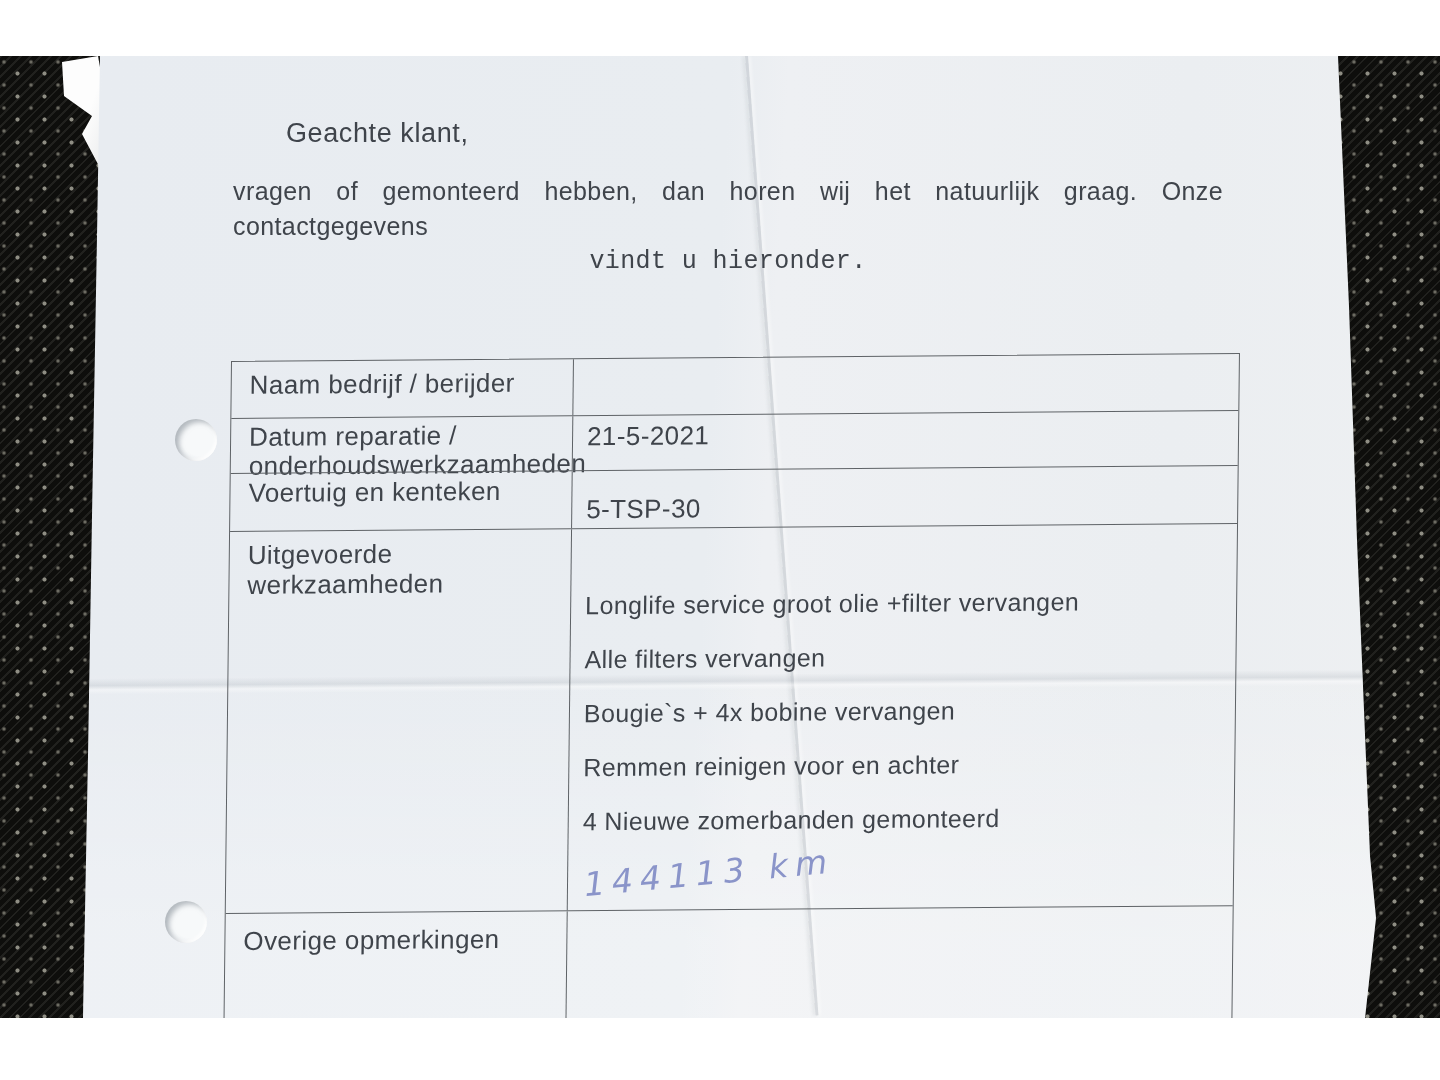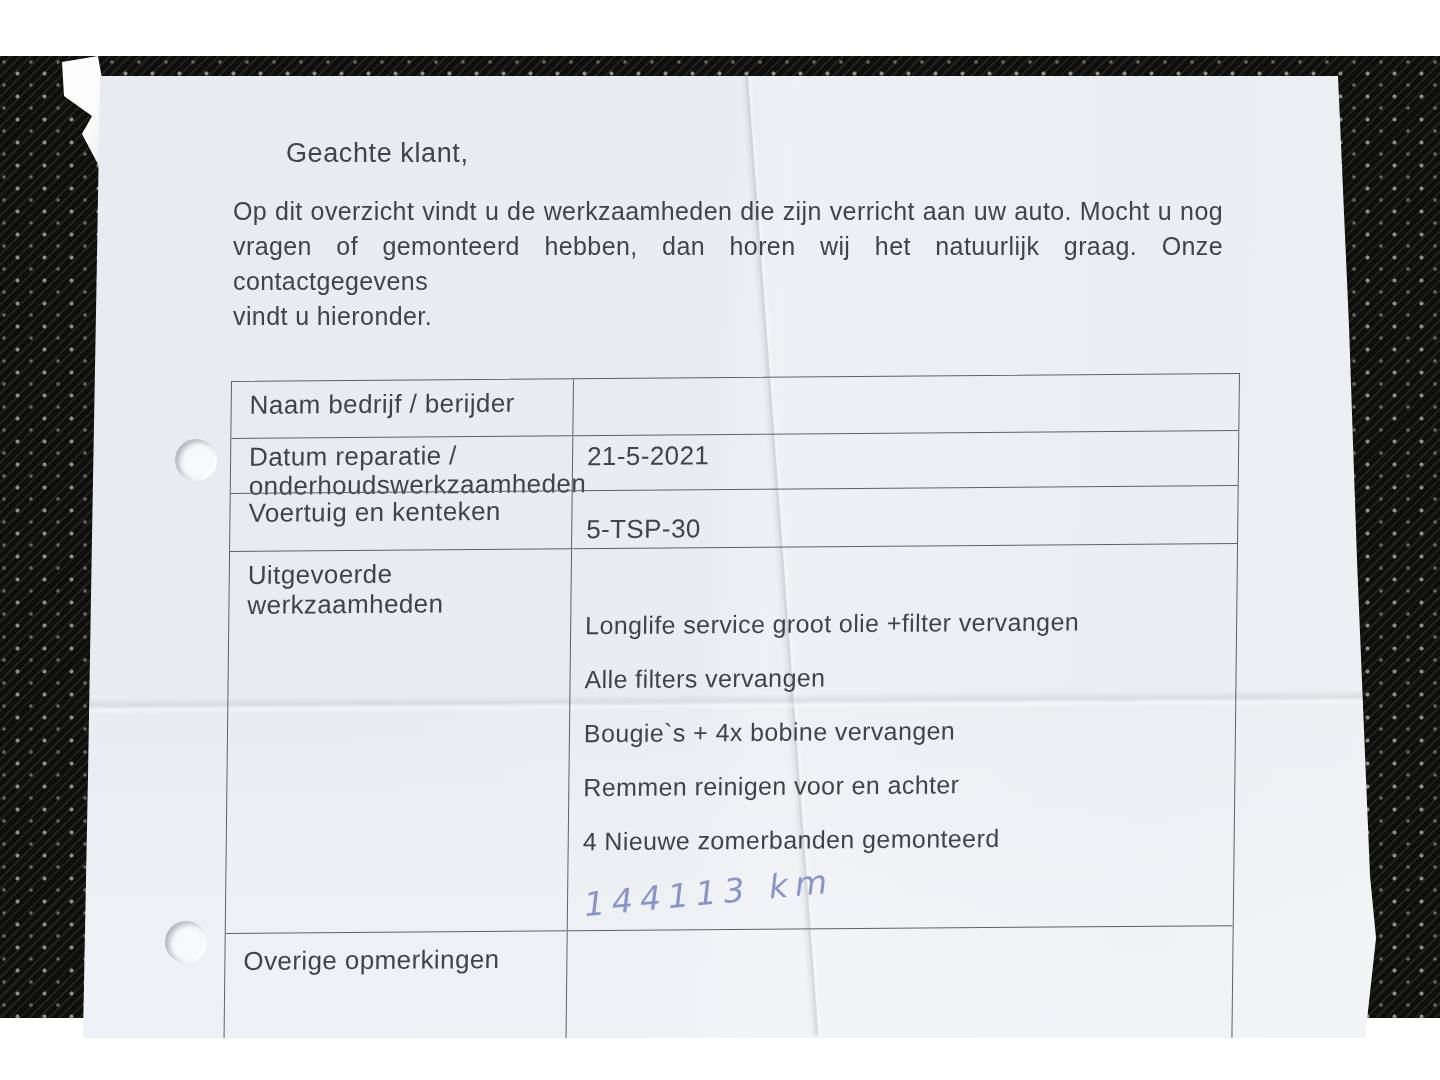--- a/index.html
+++ b/index.html
@@ -20,21 +20,20 @@
     background-size:27px 23px, 27px 23px, auto;
     background-position:4px 6px, 17.5px 17.5px, 0 0;
   }
   
   .paper{
     position:absolute;left:0;top:0;width:1440px;height:962px;
     clip-path:polygon(100px 0, 1338px 0, 1349px 250px, 1357px 484px, 1370px 800px, 1376px 862px, 1365px 962px, 83px 962px, 88px 700px, 92px 460px, 97px 180px);
     background:
       linear-gradient(180deg, rgba(255,255,255,0) 62%, rgba(255,255,255,0.28) 92%),
       linear-gradient(93deg, #f7f9fa 0%, #eef1f5 3%, #e8ecf1 7%, #e9edf1 49%, #eef0f3 53%, #ebeef1 80%, #eef0f2 100%);
-    margin-top: 20px;
   }
   
   .torn-corner{
     position:absolute;left:58px;top:0px;width:50px;height:118px;
     background:linear-gradient(110deg,#fdfdfd 55%,#e7e9ea 100%);
     clip-path:polygon(4px 6px, 40px 0, 46px 34px, 42px 112px, 24px 78px, 34px 60px, 6px 40px);
   }
   
   .crease-v{
     position:absolute;left:745px;top:0;width:3px;height:962px;
@@ -52,21 +51,21 @@
     position:absolute;width:42px;height:42px;border-radius:50%;
     background:radial-gradient(circle at 58% 42%, #f7f9fa 55%, #eaedf0 78%, #e3e7eb 100%);
     box-shadow:inset 4px 3px 5px rgba(125,134,144,0.55), inset -2px -2px 3px rgba(255,255,255,0.9);
   }
   .hole.top{left:175px;top:363px;}
   .hole.bottom{left:165px;top:845px;}
   
   .greeting{position:absolute;left:286px;top:62px;font-size:27px;letter-spacing:0.6px;}
   .intro{position:absolute;left:233px;top:118px;width:990px;font-size:25px;line-height:35px;letter-spacing:0.4px;}
   .intro .jline{display:block;text-align:justify;text-align-last:justify;white-space:normal;}
-  .intro .lline{display:block;text-align:left;}
+  .intro .lline{display:block;text-align:center;font-family:Liberation Mono, monospace;}
   .company{position:absolute;left:632px;top:200px;font-size:25px;line-height:31px;letter-spacing:0.4px;}
   .company div{white-space:nowrap;}
   
   .svc-table{
     position:absolute;left:231px;top:305px;width:1007px;height:694px;
     border:1.6px solid #5e6266;
     transform:rotate(-0.45deg) skewX(-1.1deg);transform-origin:top left;
     display:flex;flex-direction:column;
     font-size:26px;letter-spacing:0.4px;
   }
@@ -101,21 +100,20 @@
 <div id="stage">
   <div class="photo">
     <div class="torn-corner"></div>
     <div class="paper">
       <div class="crease-v"></div>
       <div class="crease-h"></div>
 
       <div class="greeting">Geachte klant,</div>
 
       <div class="intro">
-        <span class="jline">Op dit overzicht vindt u de werkzaamheden die zijn verricht aan uw auto. Mocht u nog</span>
         <span class="jline">vragen of gemonteerd hebben, dan horen wij het natuurlijk graag. Onze contactgegevens</span>
         <span class="lline">vindt u hieronder.</span>
       </div>
 
 
       <div class="svc-table">
         <div class="trow row-1">
           <div class="cell-label">Naam bedrijf / berijder</div>
           <div class="cell-value"></div>
         </div>

